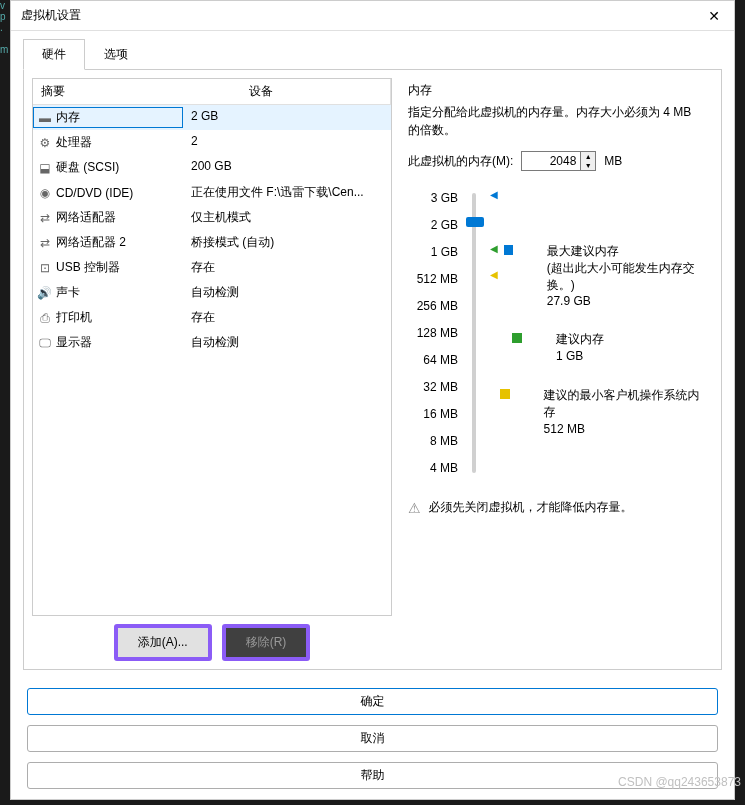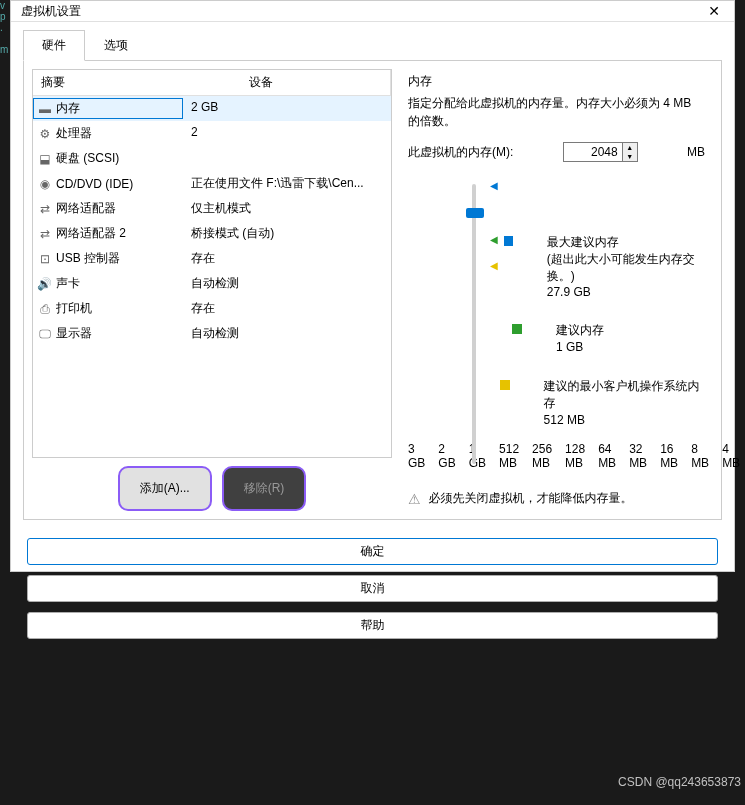--- a/index.html
+++ b/index.html
@@ -1,17 +1,17 @@
 <!DOCTYPE html>
 <html><head>
   <meta charset="utf-8">
   <style>
     * { margin: 0; padding: 0; box-sizing: border-box; font-family: "Microsoft YaHei", sans-serif; font-size: 12px; }
     body { background: #1a1a1a; width: 745px; height: 805px; position: relative; }
-    .window { position: absolute; left: 10px; top: 0; width: 725px; height: 572px; background: #fff; border: 1px solid #ccc; display: flex; flex-direction: column; }
+    .window { position: absolute; left: 10px; top: 0; width: 725px; height: 800px; background: #fff; border: 1px solid #ccc; display: flex; flex-direction: column; }
     .titlebar { height: 30px; display: flex; align-items: center; padding: 0 10px; border-bottom: 1px solid #e0e0e0; }
     .titlebar-title { flex: 1; }
     .close-btn { width: 20px; height: 20px; display: flex; align-items: center; justify-content: center; cursor: pointer; font-size: 14px; }
     .tabs { display: flex; padding: 8px 12px 0 12px; }
     .tab { padding: 6px 18px; border: 1px solid transparent; cursor: pointer; }
     .tab.active { border: 1px solid #ccc; border-bottom: 1px solid #fff; background: #fff; position: relative; z-index: 2; }
     .tab-content { flex: 1; margin: -1px 12px 8px 12px; border: 1px solid #ccc; display: flex; padding: 8px; gap: 8px; }
     .left-panel { width: 360px; display: flex; flex-direction: column; }
     .device-table { flex: 1; border: 1px solid #ccc; }
     .table-header { display: flex; border-bottom: 1px solid #e0e0e0; background: #fff; }
@@ -19,32 +19,32 @@
     .th-device { width: 150px; border-right: 1px solid #e0e0e0; }
     .th-summary { flex: 1; }
     .table-body { }
     .table-row { display: flex; padding: 2px 0; cursor: pointer; }
     .table-row.selected { background: #e5f3ff; }
     .table-row.selected .td-device { border: 1px solid #0078d4; }
     .td-device { width: 150px; display: flex; align-items: center; padding: 1px 4px; gap: 4px; border: 1px solid transparent; }
     .td-summary { flex: 1; padding: 2px 8px; overflow: hidden; white-space: nowrap; text-overflow: ellipsis; }
     .dev-icon { width: 14px; height: 14px; display: inline-flex; align-items: center; justify-content: center; color: #666; flex-shrink: 0; }
     .left-buttons { display: flex; justify-content: center; gap: 10px; padding: 8px 0 0 0; }
-    .btn { padding: 12px 20px; border: 2px solid #8b5cf6; background: #e1e1e1; cursor: pointer; border-radius: 10px; }
+    .btn { padding: 6px 20px; border: 4px solid #8b5cf6; background: #e1e1e1; cursor: pointer; border-radius: 3px; }
     .btn:disabled { color: #999; background: #404040; }
     .right-panel { flex: 1; padding: 4px 8px; }
     .section-title { margin-bottom: 4px; }
     .description { margin-bottom: 12px; line-height: 1.5; }
-    .mem-input-row { display: flex; align-items: center; gap: 8px; margin-bottom: 18px; justify-content: space-between; }
+    .mem-input-row { display: flex; align-items: center; gap: 8px; margin-bottom: 18px; }
     .mem-input-row input { width: 60px; padding: 2px 4px; text-align: right; border: 1px solid #7a7a7a; }
     .spinner-wrap { display: inline-flex; align-items: center; }
     .spinner-btns { display: inline-flex; flex-direction: column; border: 1px solid #7a7a7a; border-left: none; }
     .spinner-btns span { width: 14px; height: 9px; font-size: 7px; display: flex; align-items: center; justify-content: center; cursor: pointer; background: #efefef; }
     .slider-area { display: flex; gap: 6px; margin-bottom: 20px; }
-    .slider-labels { display: flex; flex-direction: row; align-items: flex-end; width: 50px; gap: 13px; padding-top: 2px; }
+    .slider-labels { display: flex; flex-direction: column; align-items: flex-end; width: 50px; gap: 13px; padding-top: 2px; }
     .slider-track-wrap { position: relative; width: 20px; height: 290px; }
     .slider-track { position: absolute; left: 8px; top: 4px; width: 4px; height: 280px; background: #d0d0d0; border-radius: 2px; }
     .slider-thumb { position: absolute; left: 2px; width: 18px; height: 10px; background: #0078d4; border-radius: 2px; cursor: pointer; }
     .slider-info { flex: 1; position: relative; }
     .marker { position: absolute; display: flex; align-items: flex-start; gap: 6px; }
     .marker-arrow { font-size: 10px; }
     .marker-sq { width: 10px; height: 10px; display: inline-block; margin-top: 2px; }
     .marker-text { line-height: 1.4; margin-left: 28px; }
     .arrow-blue { color: #0078d4; }
     .arrow-green { color: #2e9e2e; }
@@ -96,20 +96,21 @@
                 <span class="dev-icon">⚙</span>
                 <span>处理器</span>
               </div>
               <div class="td-summary">2</div>
             </div>
             <div class="table-row">
               <div class="td-device">
                 <span class="dev-icon">⬓</span>
                 <span>硬盘 (SCSI)</span>
               </div>
+              <div class="td-summary">200 GB</div>
             </div>
             <div class="table-row">
               <div class="td-device">
                 <span class="dev-icon">◉</span>
                 <span>CD/DVD (IDE)</span>
               </div>
               <div class="td-summary">正在使用文件 F:\迅雷下载\Cen...</div>
             </div>
             <div class="table-row">
               <div class="td-device">

